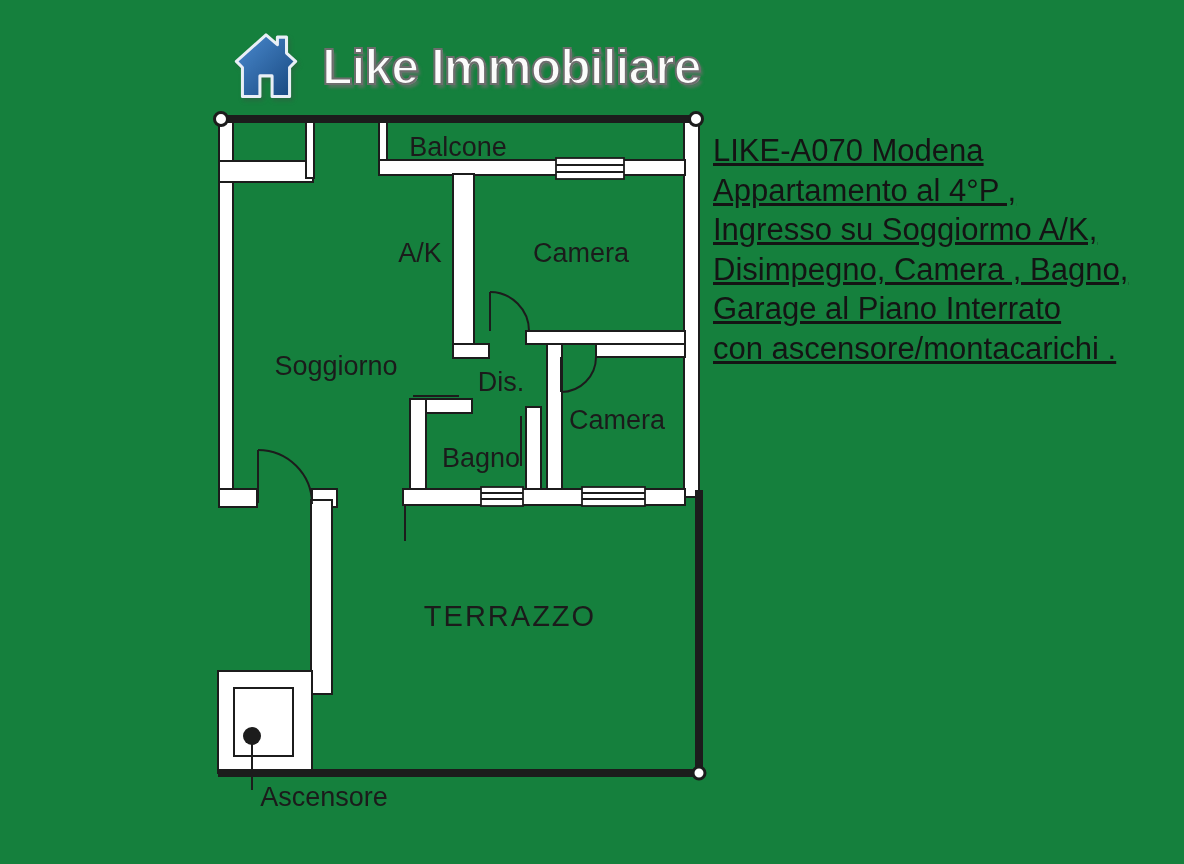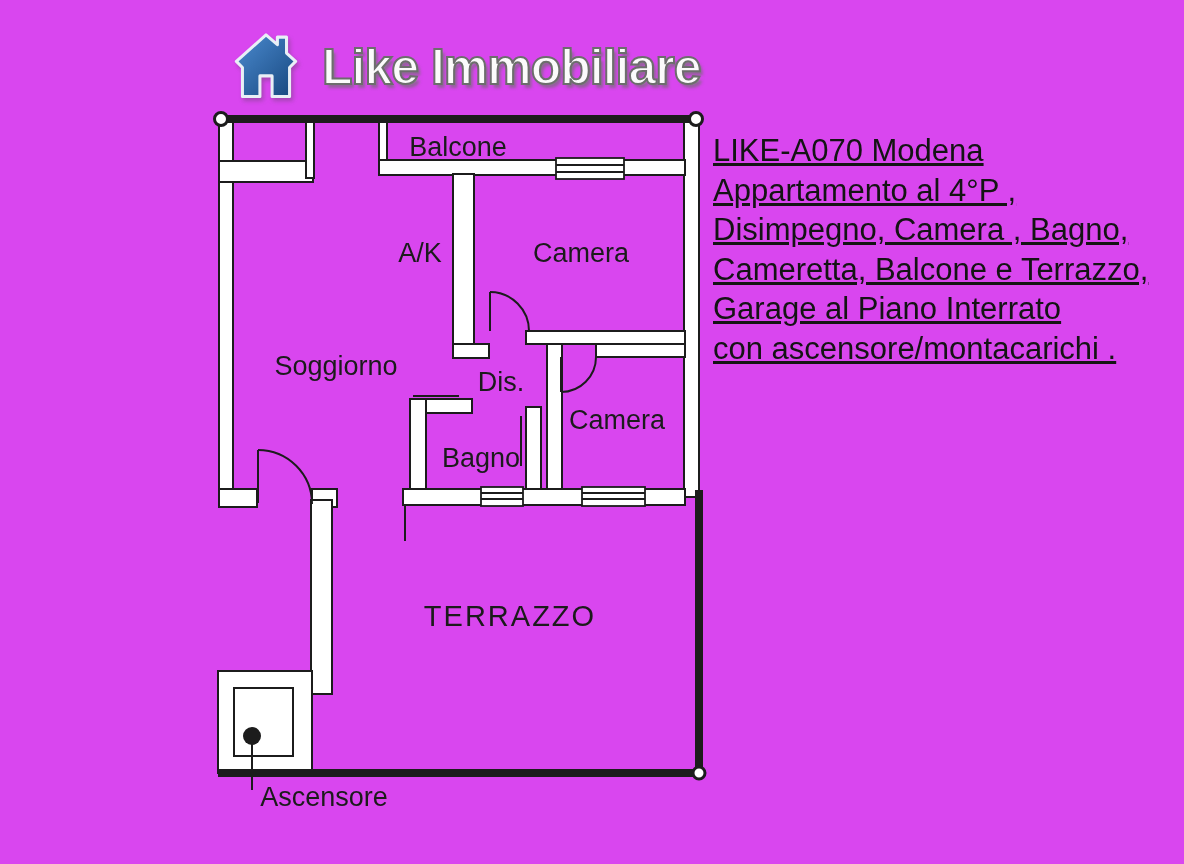--- a/index.html
+++ b/index.html
@@ -1,17 +1,17 @@
 <!DOCTYPE html>
 <html><head>
 <meta charset="utf-8">
 <style>
   html,body{margin:0;padding:0;background:#ffffff;}
   .canvas{
-    position:relative;width:1184px;height:864px;background:#d946ef;
+    position:relative;width:1184px;height:864px;background:#15803d;
     font-family:"Liberation Sans",sans-serif;overflow:hidden;
   }
   
   .logo{position:absolute;left:0;top:0;width:1184px;height:110px;}
   .house{position:absolute;left:226px;top:28px;width:80px;height:76px;
          filter:drop-shadow(2px 3px 2px rgba(70,70,70,.35));}
   .brand{
     position:absolute;left:322px;top:38px;
     font-size:50px;font-weight:700;letter-spacing:-1px;
     color:#fbfbfb;
@@ -138,19 +138,19 @@
     <text class="lbl" x="501" y="391">Dis.</text>
     <text class="lbl" x="481" y="467">Bagno</text>
     <text class="lbl" x="617" y="429">Camera</text>
     <text class="lbl lbl-big" x="510" y="626">TERRAZZO</text>
     <text class="lbl" x="324" y="806">Ascensore</text>
   </svg>
 
   <div class="desc">
     <div class="desc-line">LIKE-A070 Modena</div>
     <div class="desc-line">Appartamento al 4°P ,</div>
+    <div class="desc-line">Ingresso su Soggiormo A/K,</div>
     <div class="desc-line">Disimpegno, Camera , Bagno,</div>
-    <div class="desc-line">Cameretta, Balcone e Terrazzo,</div>
     <div class="desc-line">Garage al Piano Interrato</div>
     <div class="desc-line">con ascensore/montacarichi .</div>
   </div>
 
 </div>
 
 </body></html>

